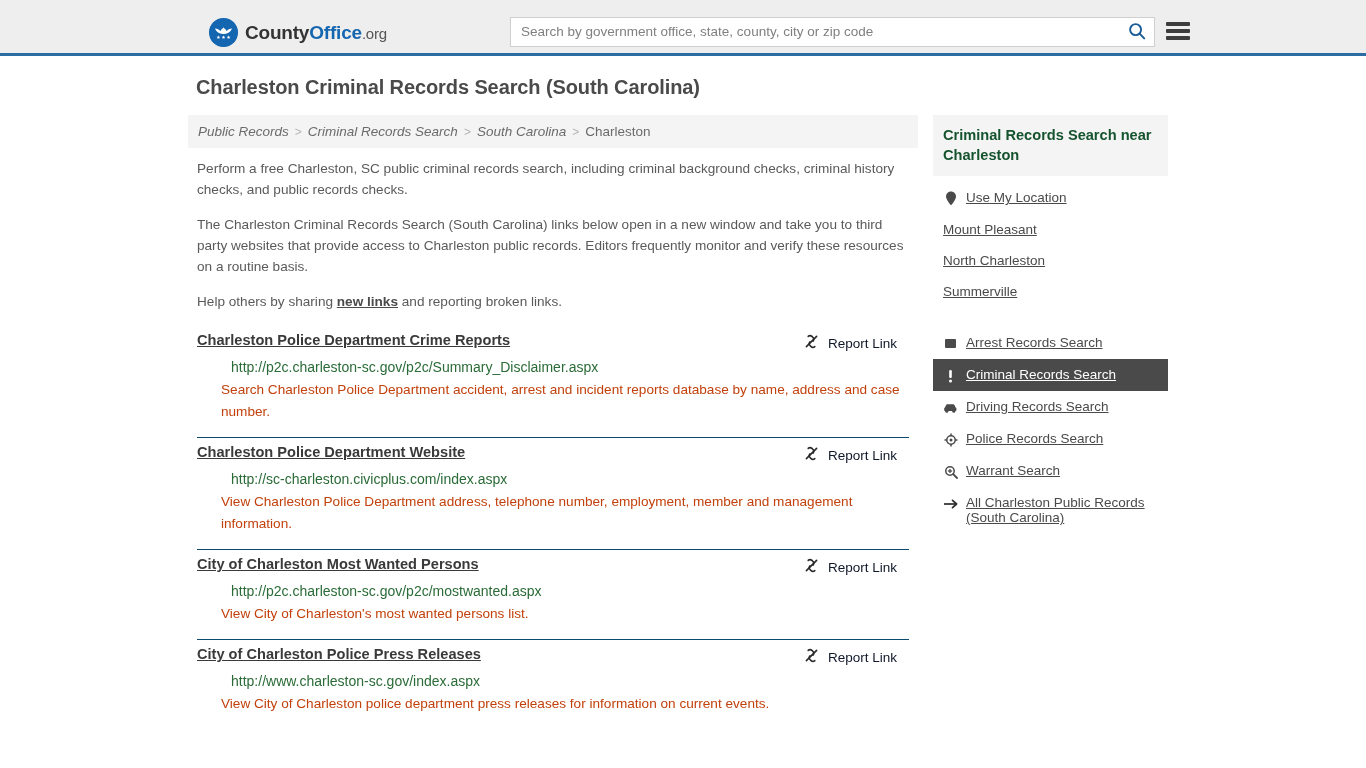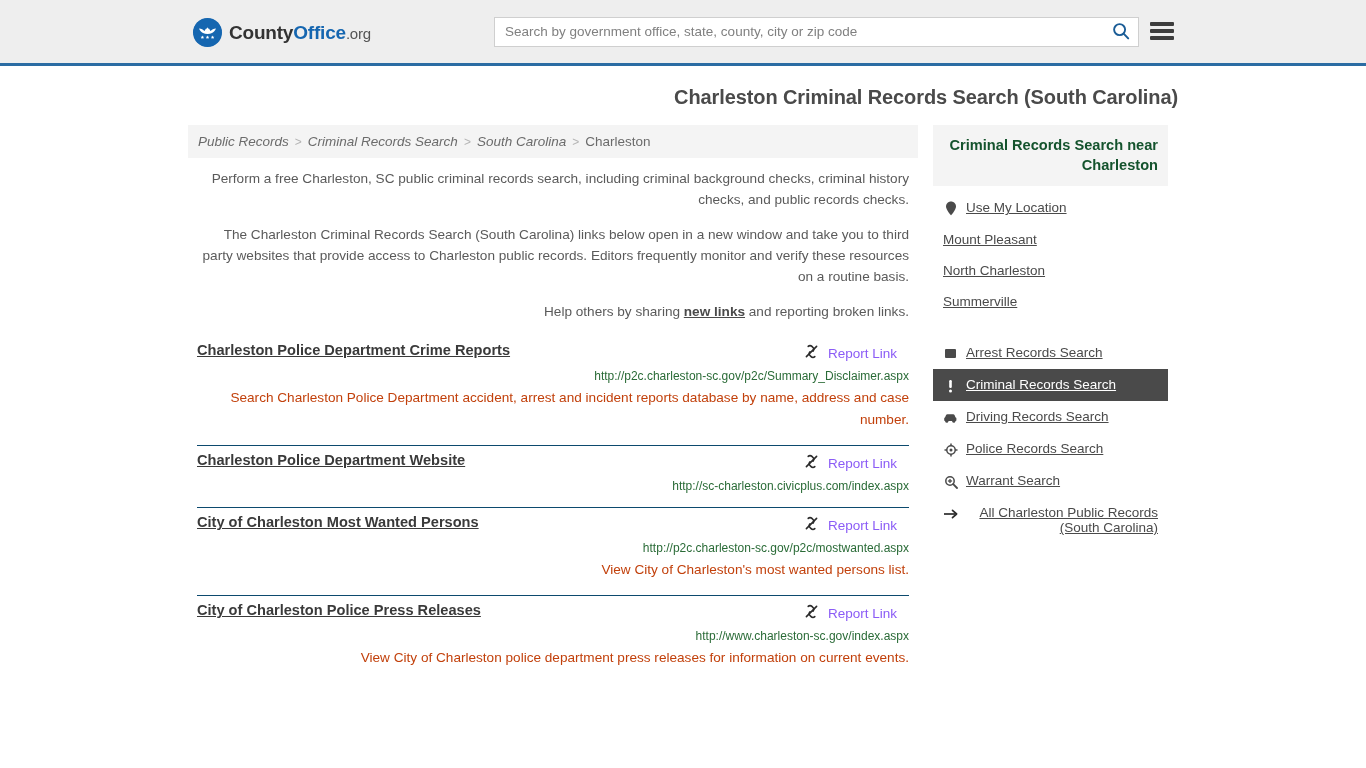--- a/index.html
+++ b/index.html
@@ -7,24 +7,25 @@
   body {
     width: 1366px; height: 768px;
     background: #ffffff;
     font-family: "Liberation Sans", sans-serif;
     color: #444444;
     overflow: hidden;
   }
 
   
   .header {
-    height: 66px;
+    height: 56px;
     background: #eeeeee;
     border-bottom: 3px solid #2b6ca3;
     position: relative;
+    padding-left: 16px;
   }
   .header-inner {
     width: 1366px; height: 63px;
     position: relative;
   }
   .logo {
     position: absolute; left: 193px; top: 18px;
     display: flex; align-items: center; gap: 7px;
     text-decoration: none;
   }
@@ -62,21 +63,21 @@
   }
   .hamburger {
     position: absolute; left: 1150px; top: 20px;
     width: 24px; height: 22px; cursor: pointer;
     display: flex; flex-direction: column; justify-content: space-between;
     padding: 2px 0;
   }
   .hamburger span { display: block; height: 4px; background: #3d3d3d; border-radius: 1px; }
 
   
-  .page { position: relative; width: 1366px; text-align: right; }
+  .page { position: relative; width: 1366px; }
   .container { width: 990px; margin: 0 auto; position: relative; padding-top: 20px; }
 
   h1.page-title {
     font-size: 20px; color: #4a4a4a; font-weight: bold;
     margin: 0 0 16px 8px; letter-spacing: -.1px;
   }
 
   .columns { display: flex; gap: 15px; align-items: flex-start; }
   .main-col { width: 730px; }
   .side-col { width: 235px; }
@@ -103,26 +104,26 @@
     border-bottom: 1px solid #0c4a6e;
     padding: 6px 0 14px 0;
   }
   .result-head { display: flex; align-items: flex-start; justify-content: space-between; }
   .result-title {
     font-size: 14.6px; font-weight: bold; color: #3a3a3a;
     text-decoration: underline; cursor: pointer;
   }
   .report-link {
     display: flex; align-items: center; gap: 8px;
-    font-size: 13.5px; color: #8b5cf6; white-space: nowrap;
+    font-size: 13.5px; color: #0f172a; white-space: nowrap;
     cursor: pointer; margin-right: 12px; padding-top: 1px;
   }
   .result-url {
-    display: block; font-size: 12px; color: #2a6b37;
-    margin-top: 6px; text-decoration: none;
+    display: block; font-size: 14px; color: #2a6b37;
+    margin-top: 6px; text-decoration: none; margin-left: 34px;
   }
   .result-desc {
     font-size: 13.6px; color: #c2410c; line-height: 1.62;
     margin-top: 4px; max-width: 690px; margin-left: 24px;
   }
 
   
   .side-box { margin-bottom: 14px; }
   .side-head {
     background: #f4f4f4; padding: 11px 10px;
@@ -238,20 +239,21 @@
                   <svg width="17" height="17" viewBox="0 0 17 17">
                     <path d="M5.2 3.4a2.6 2.6 0 0 1 3.7 0l1.1 1.1a2.6 2.6 0 0 1 0 3.7" fill="none" stroke="#2b2b2b" stroke-width="1.6" stroke-linecap="round"></path>
                     <path d="M11.8 13.6a2.6 2.6 0 0 1-3.7 0l-1.1-1.1a2.6 2.6 0 0 1 0-3.7" fill="none" stroke="#2b2b2b" stroke-width="1.6" stroke-linecap="round"></path>
                     <line x1="3.4" y1="13.6" x2="13.6" y2="3.4" stroke="#2b2b2b" stroke-width="1.6" stroke-linecap="round"></line>
                   </svg>
                 </span>
                 <span>Report Link</span>
               </div>
             </div>
             <a class="result-url" href="#">http://sc-charleston.civicplus.com/index.aspx</a>
+            <div class="result-desc">View Charleston Police Department address, telephone number, employment, member and management information.</div>
           </div>
 
           <div class="result">
             <div class="result-head">
               <a class="result-title" href="#">City of Charleston Most Wanted Persons</a>
               <div class="report-link">
                 <span>
                   <svg width="17" height="17" viewBox="0 0 17 17">
                     <path d="M5.2 3.4a2.6 2.6 0 0 1 3.7 0l1.1 1.1a2.6 2.6 0 0 1 0 3.7" fill="none" stroke="#2b2b2b" stroke-width="1.6" stroke-linecap="round"></path>
                     <path d="M11.8 13.6a2.6 2.6 0 0 1-3.7 0l-1.1-1.1a2.6 2.6 0 0 1 0-3.7" fill="none" stroke="#2b2b2b" stroke-width="1.6" stroke-linecap="round"></path>

